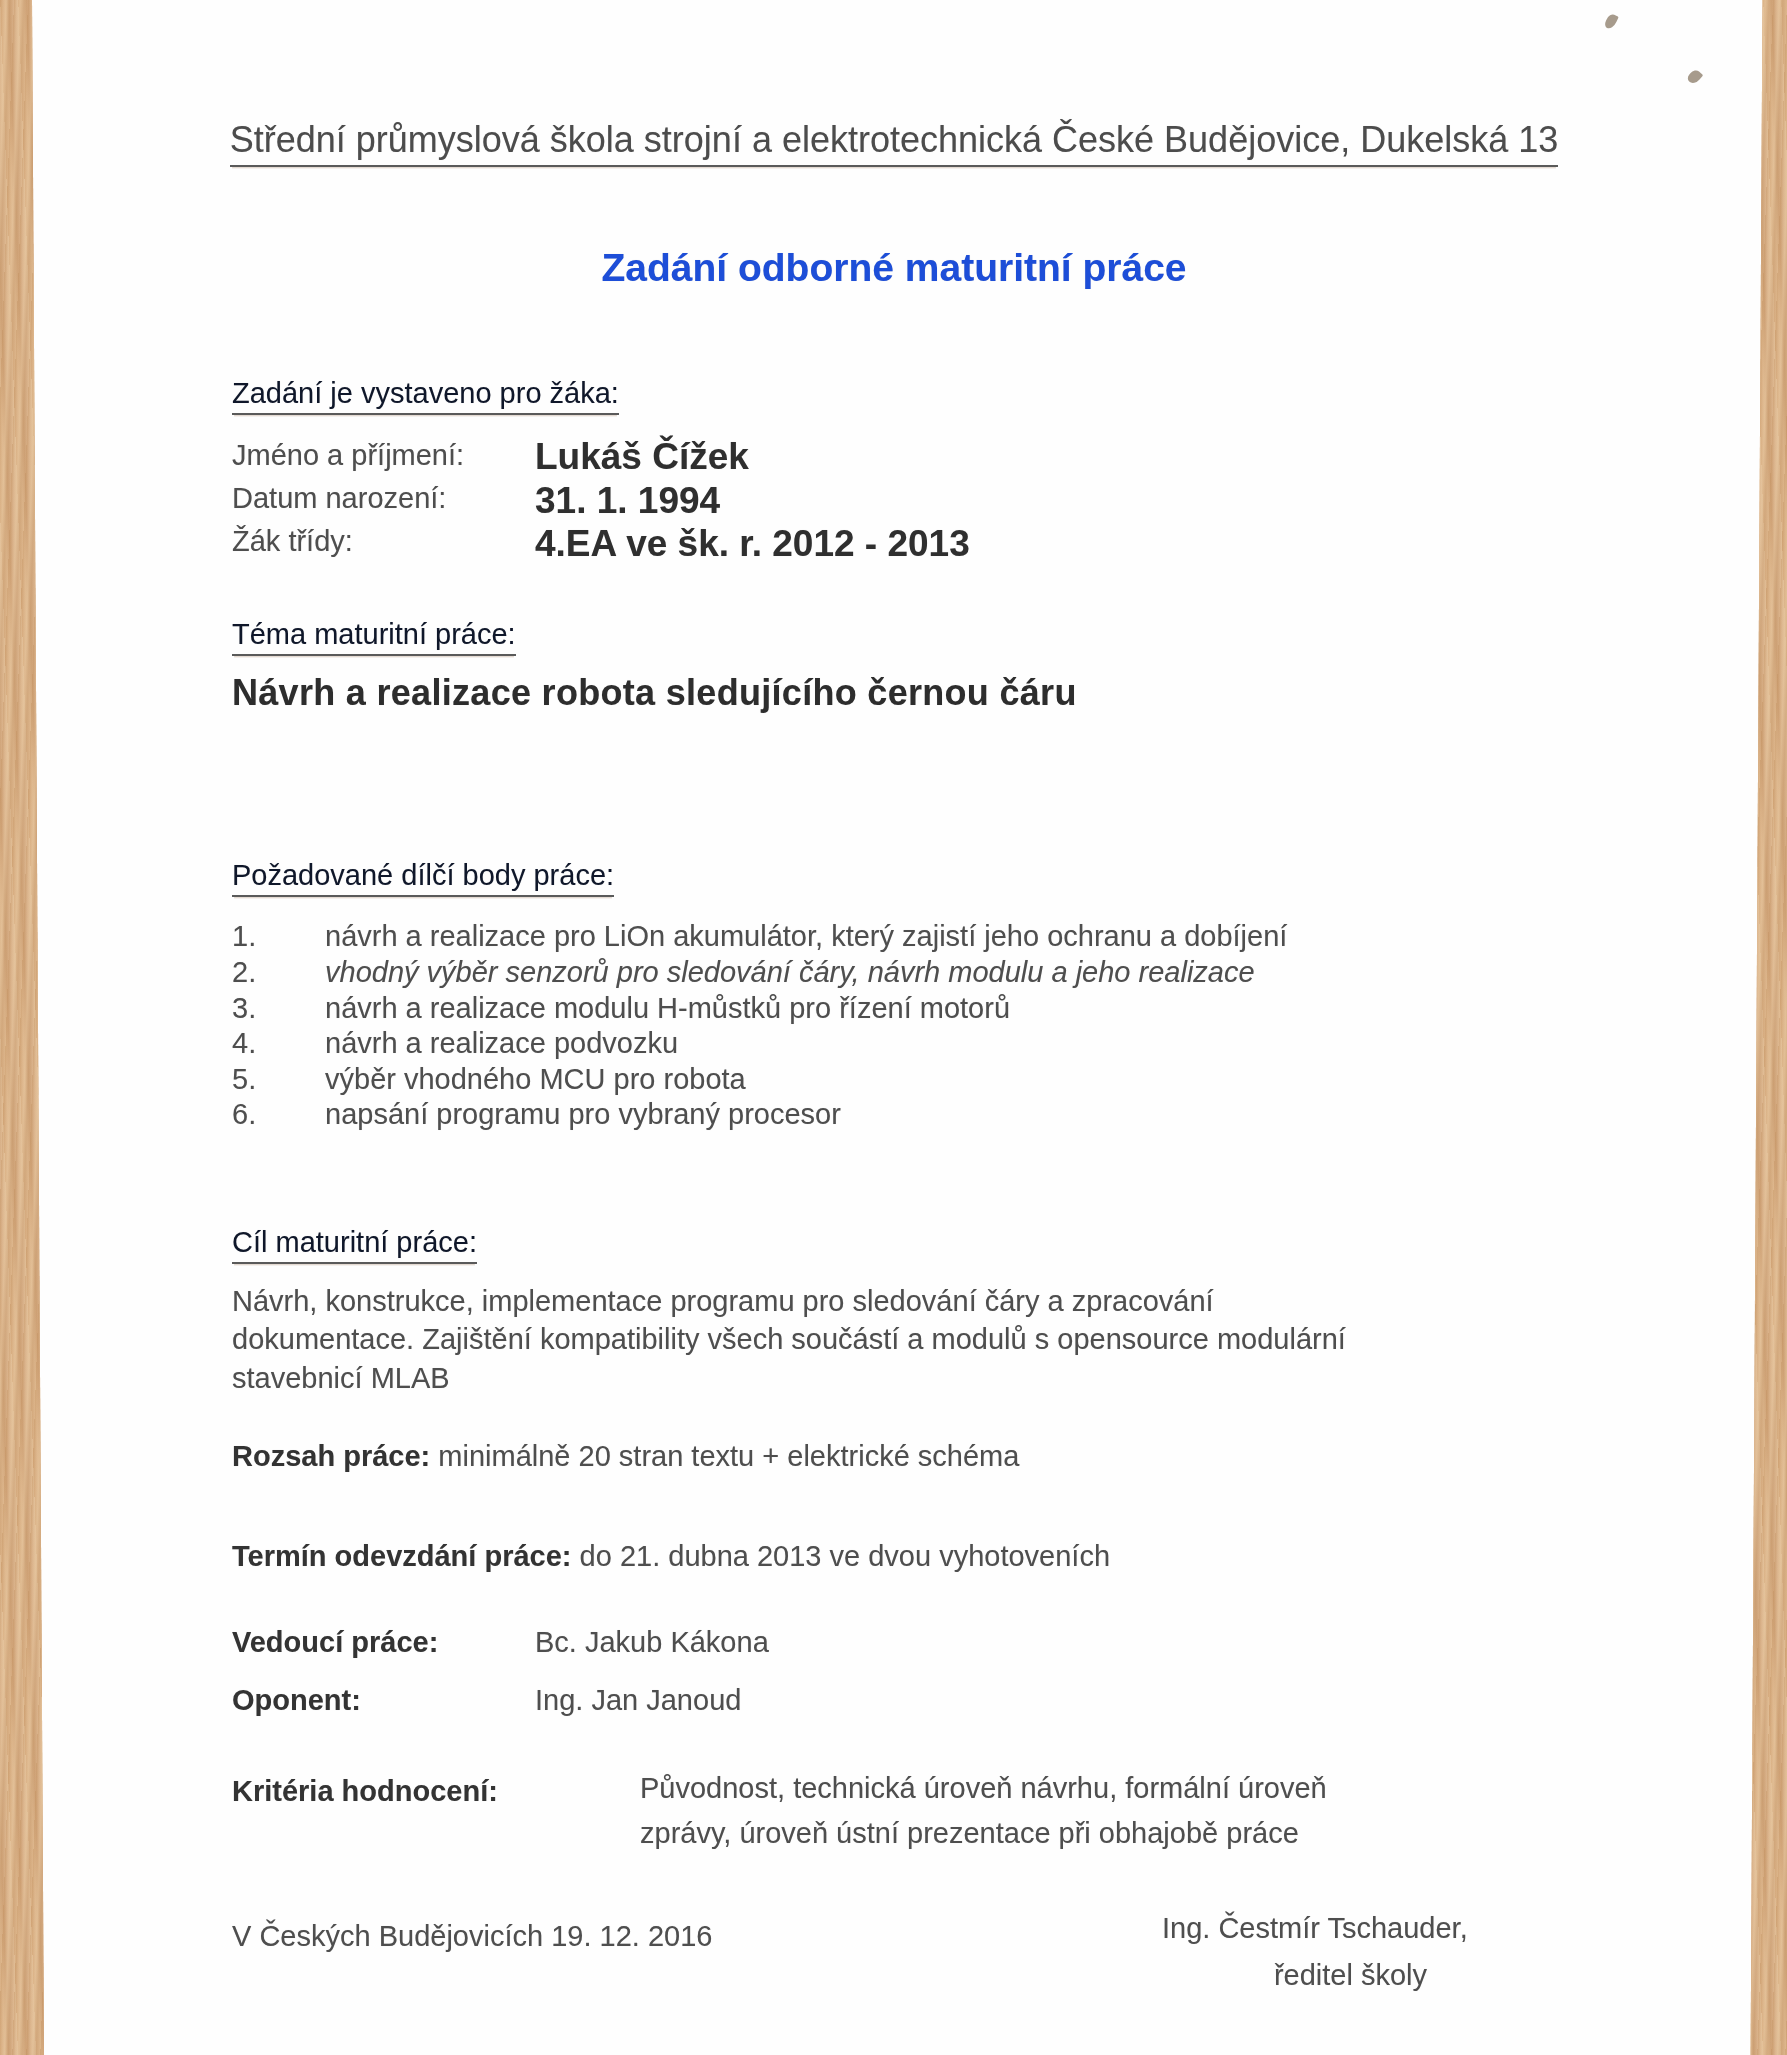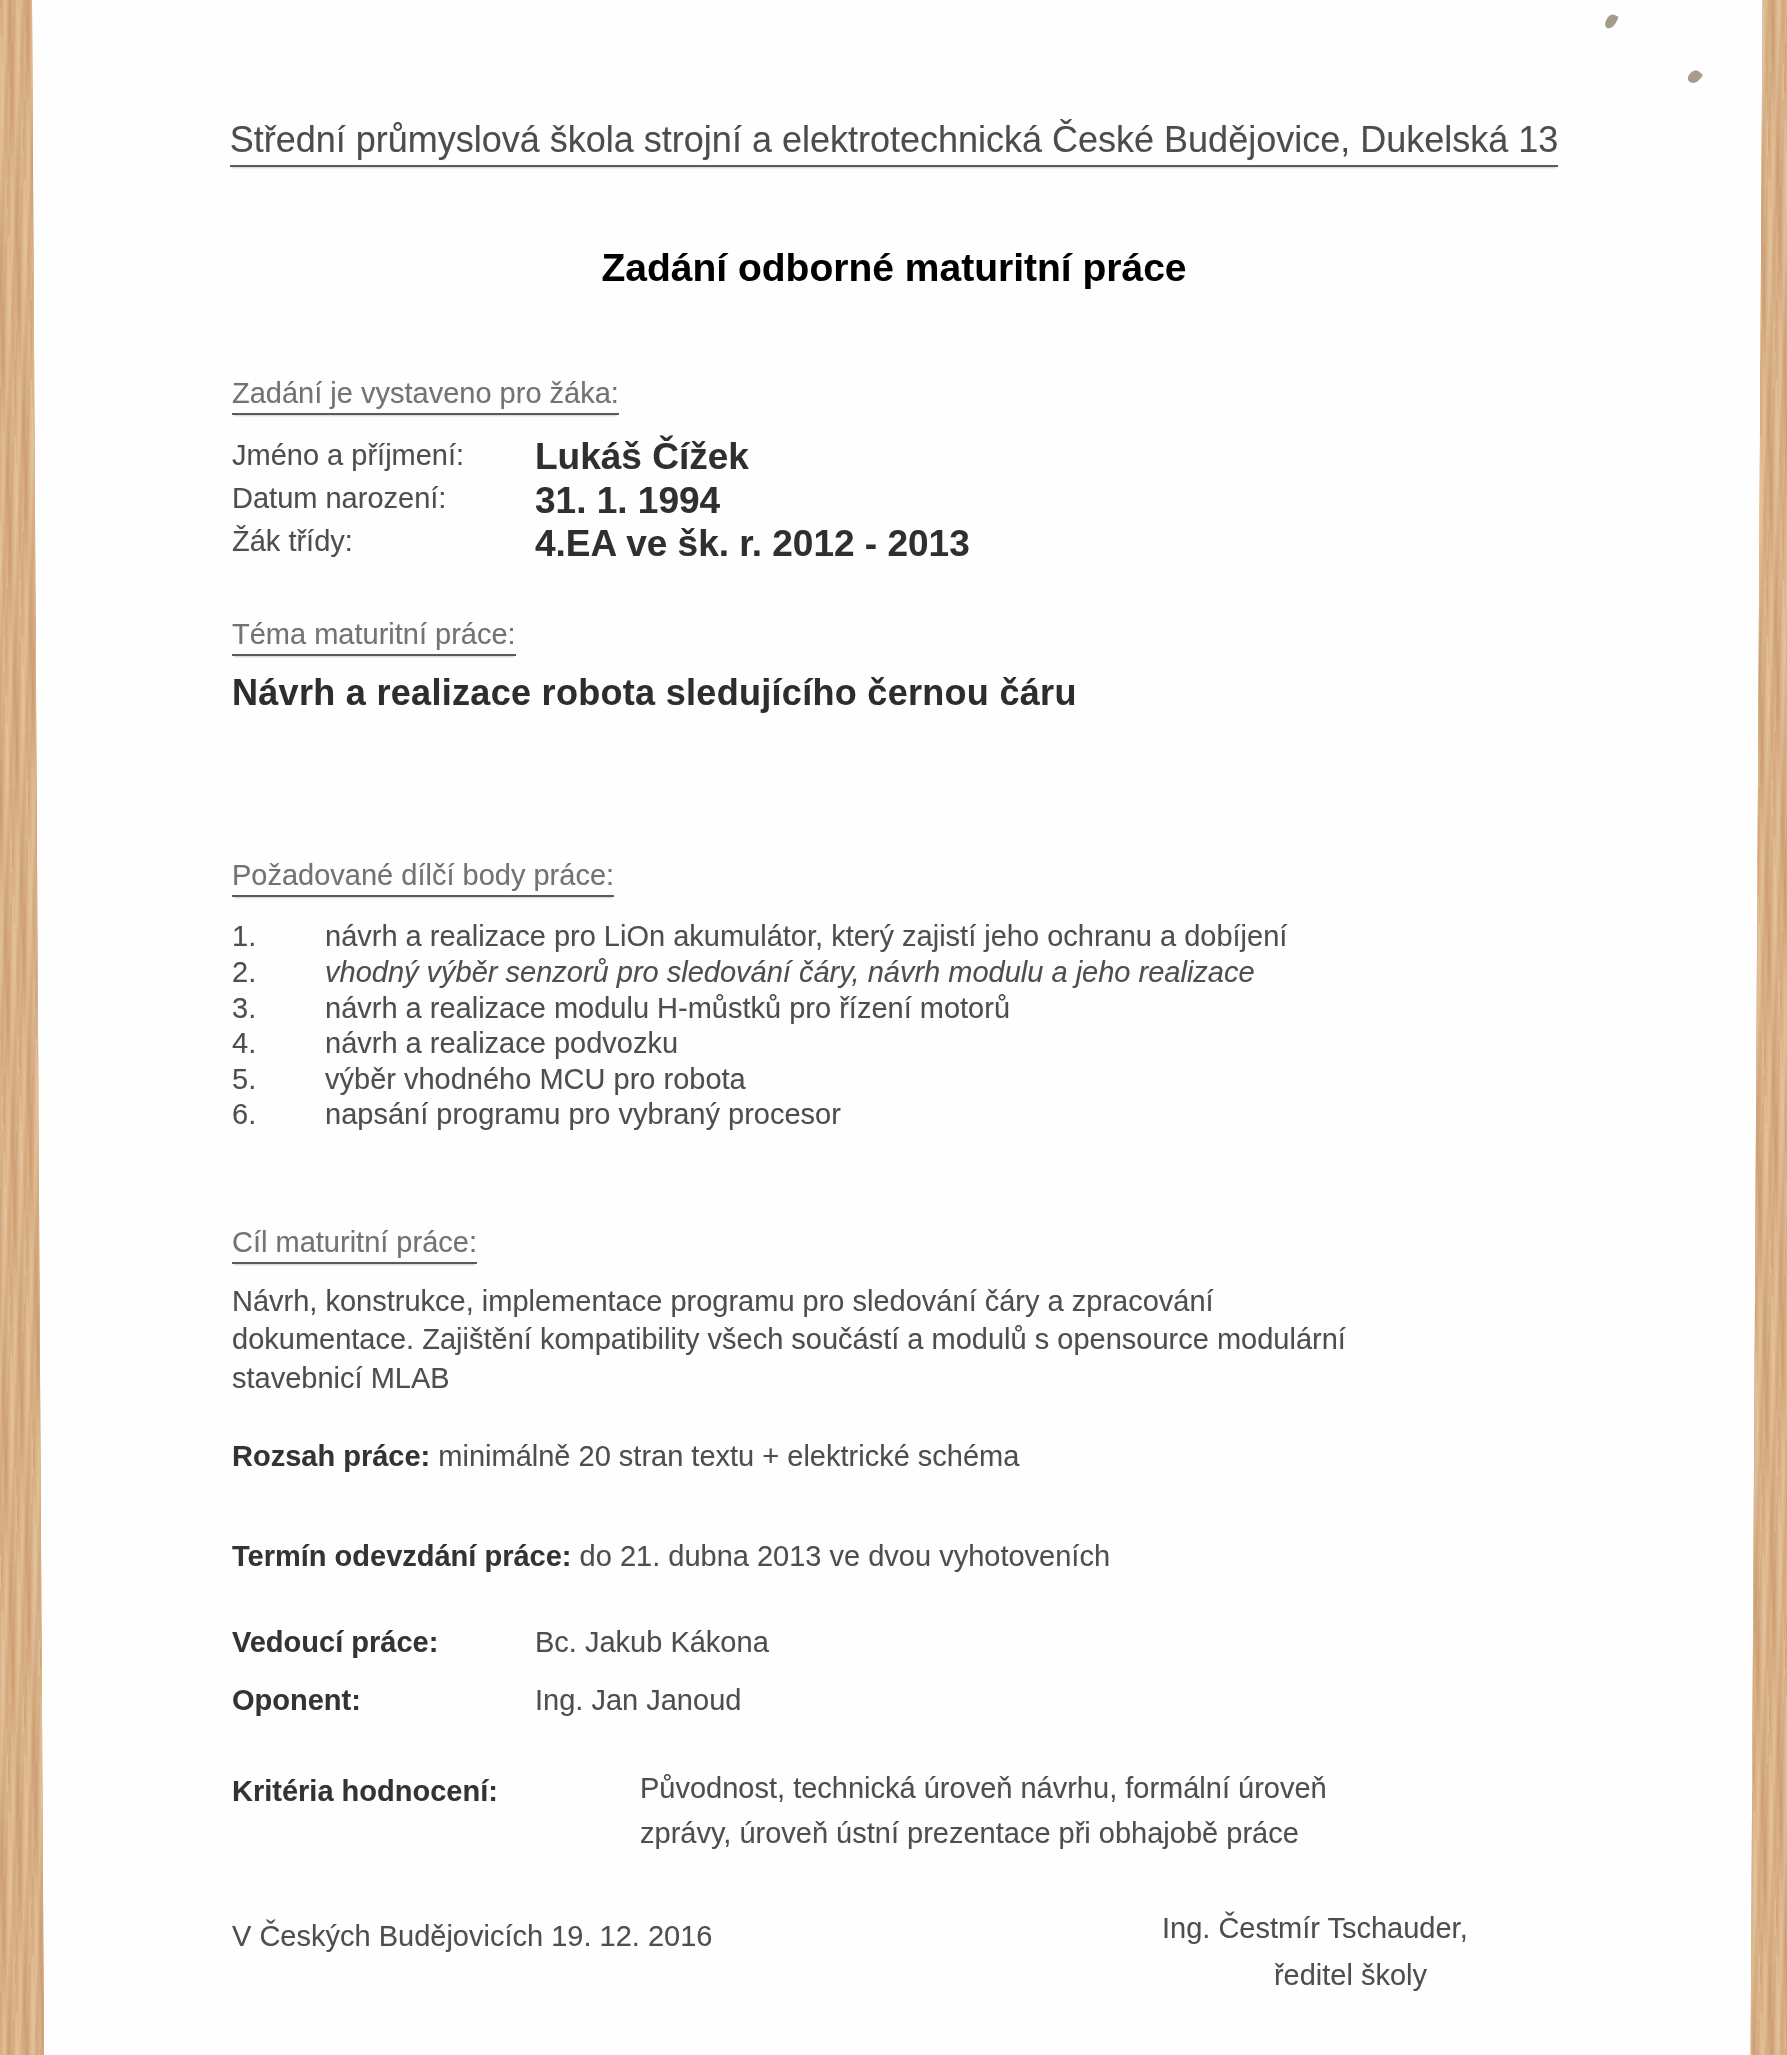--- a/index.html
+++ b/index.html
@@ -27,22 +27,22 @@
   .wood-right { right: 0; width: 43px;
     clip-path: polygon(17.5px 0, 43px 0, 43px 100%, 5.6px 100%); }
 
   
   .paper { position: absolute; inset: 0; }
 
   .line { position: absolute; white-space: nowrap;
           text-shadow: 0 0 0.7px rgba(40,40,40,.22); }
 
   .t-header  { font-size: 36px; color: #4c4c4c; }
-  .t-title   { font-size: 39px; font-weight: bold; color: #000000; }
-  .t-head    { font-size: 29px; color: #737373; }
+  .t-title   { font-size: 39px; font-weight: bold; color: #1d4ed8; }
+  .t-head    { font-size: 29px; color: #0f172a; }
   .t-body    { font-size: 29px; color: #4e4e4e; }
   .t-bold    { font-weight: bold; color: #333333; }
   .t-value   { font-size: 37px; font-weight: bold; color: #2f2f2f; }
   .t-topic   { font-size: 36px; font-weight: bold; color: #2d2d2d; letter-spacing: 0.3px; }
 
   .underline { border-bottom: 2.1px solid #5a5a5a; padding-bottom: 3.5px;
                box-shadow: 0 3.5px 0 -2.1px rgba(150,110,80,.25); }
 
   .centered { left: 46px; right: 46px; text-align: center; }
   .centered > span { display: inline-block; }

